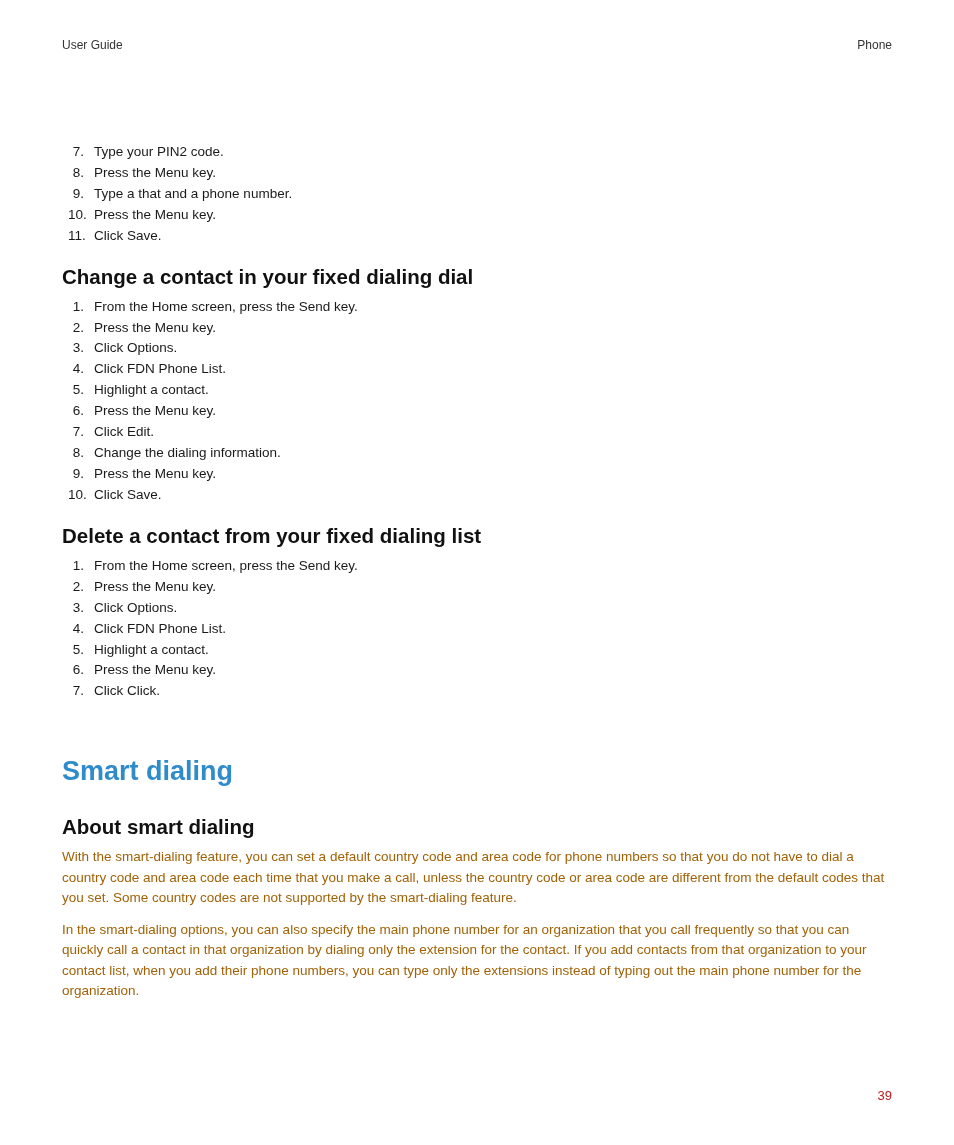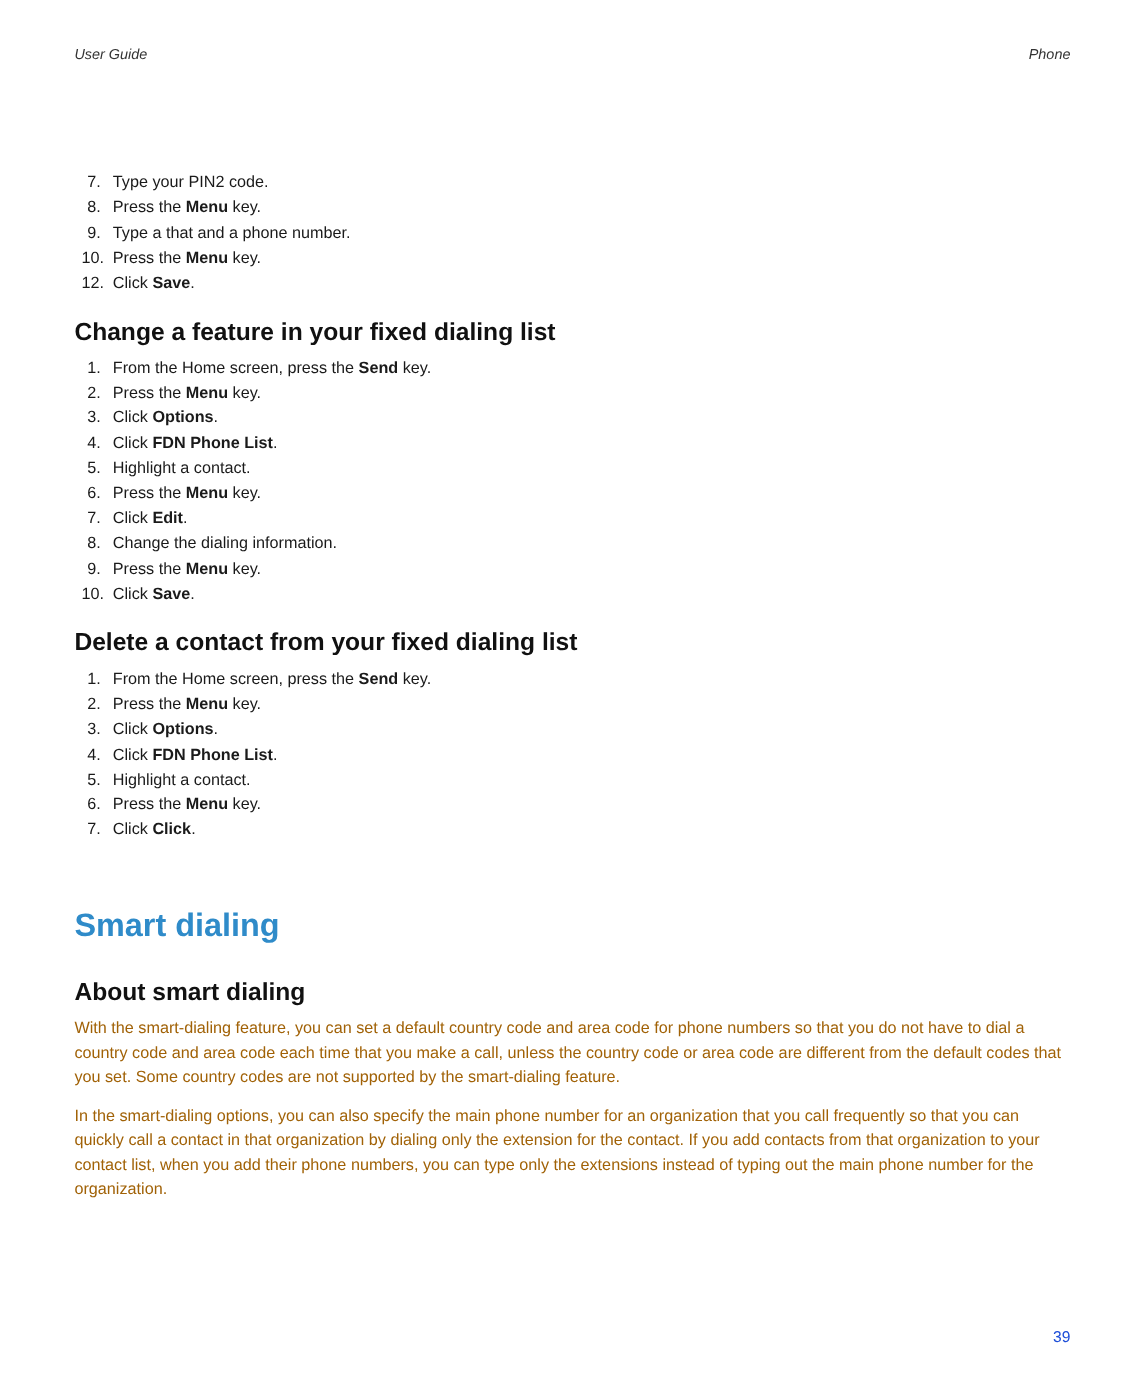--- a/index.html
+++ b/index.html
@@ -11,40 +11,39 @@
       color: #1a1a1a;
       position: relative;
       padding: 38px 62px 40px 62px;
     }
     .header {
       display: flex;
       justify-content: space-between;
       font-size: 12px;
       color: #333;
       margin-bottom: 90px;
-      font-style: italic;
     }
     .list {
       margin-left: 6px;
       margin-bottom: 18px;
     }
     .list-row {
       display: flex;
       font-size: 13.5px;
       line-height: 1.55;
       margin-bottom: 0px;
     }
     .list-num {
       width: 26px;
       text-align: right;
       padding-right: 10px;
       flex-shrink: 0;
     }
     .list-text { flex: 1; }
-    .list-text .b { font-weight: 700; }
+    .list-text .b { font-weight: 400; }
     h2 {
       font-size: 20.5px;
       font-weight: 700;
       color: #111;
       margin-top: 18px;
       margin-bottom: 8px;
     }
     h1.section {
       font-size: 27px;
       font-weight: 700;
@@ -54,24 +53,24 @@
     }
     .para {
       font-size: 13.5px;
       line-height: 1.5;
       color: #a16207;
       margin-bottom: 12px;
       margin-top: 2px;
     }
     .page-num {
       position: absolute;
-      bottom: 24px;
+      bottom: 42px;
       right: 62px;
       font-size: 13px;
-      color: #1d4ed8;
+      color: #b91c1c;
     }
   </style>
 </head>
 <body>
 
 <div class="header">
   <span>User Guide</span>
   <span>Phone</span>
 </div>
 
@@ -86,26 +85,26 @@
     </div>
     <div class="list-row">
       <div class="list-num">9.</div>
       <div class="list-text"><span>Type a that and a phone number.</span></div>
     </div>
     <div class="list-row">
       <div class="list-num">10.</div>
       <div class="list-text"><span>Press the </span><span class="b">Menu</span><span> key.</span></div>
     </div>
     <div class="list-row">
-      <div class="list-num">12.</div>
+      <div class="list-num">11.</div>
       <div class="list-text"><span>Click </span><span class="b">Save</span><span>.</span></div>
     </div>
   </div>
 
-<h2>Change a feature in your fixed dialing list</h2>
+<h2>Change a contact in your fixed dialing dial</h2>
 <div class="list">
     <div class="list-row">
       <div class="list-num">1.</div>
       <div class="list-text"><span>From the Home screen, press the </span><span class="b">Send</span><span> key.</span></div>
     </div>
     <div class="list-row">
       <div class="list-num">2.</div>
       <div class="list-text"><span>Press the </span><span class="b">Menu</span><span> key.</span></div>
     </div>
     <div class="list-row">

